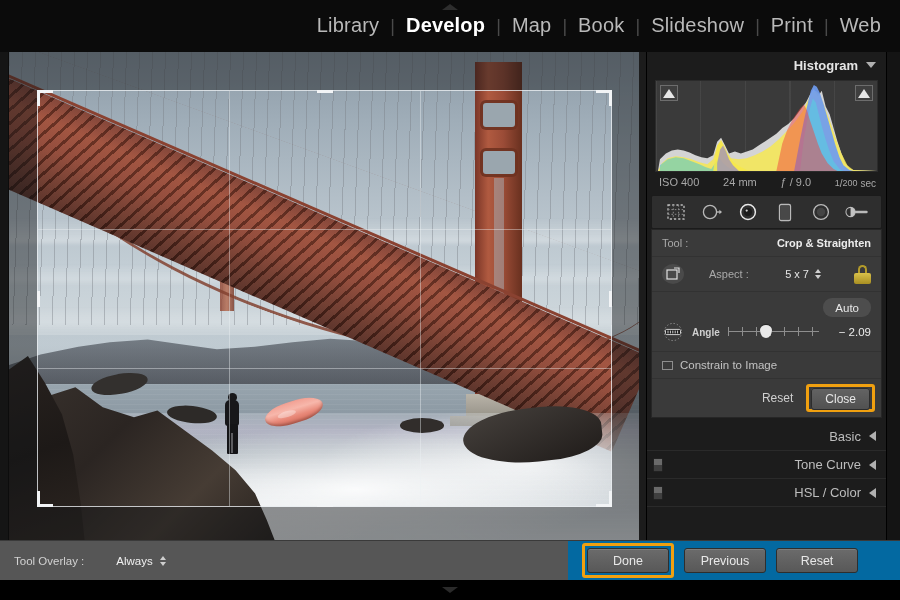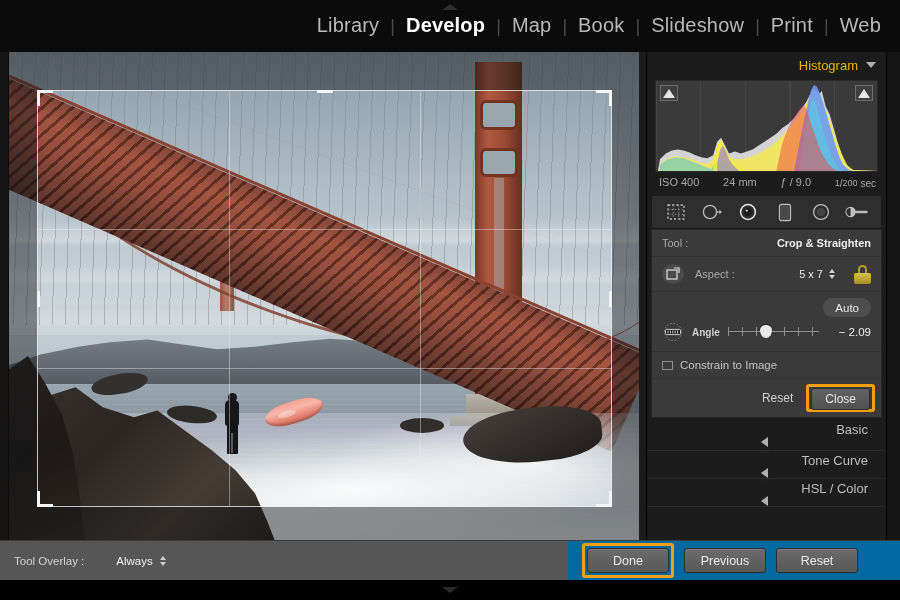--- a/index.html
+++ b/index.html
@@ -253,21 +253,21 @@
     position:absolute; left:646px; top:52px; width:240px; height:488px;
     background:#1c1c1c; border-left:1px solid #000;
     overflow:hidden;
   }
   .right-strip {
     position:absolute; left:886px; top:52px; width:14px; height:488px;
     background:#141414; border-left:1px solid #000;
   }
   .panel-header {
     height:26px; display:flex; align-items:center; justify-content:flex-end;
-    gap:8px; padding-right:10px; font-size:13px; color:#eab308; cursor:pointer;
+    gap:8px; padding-right:10px; font-size:13px; color:#e5e5e5; cursor:pointer;font-weight:bold;
   }
   .caret-dn { width:0;height:0;border-left:5px solid transparent;border-right:5px solid transparent;
     border-top:6px solid #b0b0b0; }
   .caret-lt { width:0;height:0;border-top:5px solid transparent;border-bottom:5px solid transparent;
     border-right:7px solid #b0b0b0; }
 
   .histo-box {
     margin:2px 8px 0 8px; height:92px; background:#3a3a3a;
     border:1px solid #2b2b2b; position:relative; overflow:hidden;
   }
@@ -308,21 +308,21 @@
   }
   .ticon { width:24px; height:24px; display:flex; align-items:center; justify-content:center;
     cursor:pointer; opacity:.85; }
   .ticon.sel { opacity:1; }
 
   .toolbody { margin:0 4px; background:#3a3a3a; border:1px solid #262626; }
   .trow { display:flex; align-items:center; padding:7px 10px; font-size:11px; }
   .trow + .trow { border-top:1px solid #323232; }
   .trow .k { color:#a9a9a9; }
   .trow .v { margin-left:auto; color:#ececec; font-weight:bold; }
-  .aspect-row { gap:11px; }
+  .aspect-row { gap:25px; }
   .aspect-val { margin-left:auto; display:flex; align-items:center; gap:4px; color:#e6e6e6;text-align:center; }
   .lock { width:17px; height:19px; position:relative; margin-left:8px; }
   .lock .shackle { position:absolute; left:4px; top:0; width:9px; height:8px;
     border:2.5px solid #b39b2a; border-bottom:none; border-radius:5px 5px 0 0; }
   .lock .bodyl { position:absolute; left:0; bottom:0; width:17px; height:11px;
     background:linear-gradient(to bottom,#d8c04a,#a88f22); border-radius:2px; }
   .auto-row { position:relative; height:22px; }
   .auto-btn {
     position:absolute; right:10px; top:0; height:19px; padding:0 12px;
     background:#4d4d4d; border-radius:9px; color:#e8e8e8; font-size:11.5px;
@@ -346,21 +346,21 @@
     border-top:1px solid #323232; font-size:11.5px; color:#c2c2c2; cursor:pointer; }
   .tool-footer { display:flex; align-items:center; justify-content:flex-end;
     gap:4px; padding:5px 6px 5px 10px; border-top:1px solid #323232; }
   .linkbtn { font-size:12px; color:#d0d0d0; padding:3px 9px; cursor:pointer; }
   .closebtn { font-size:12px; color:#e6e6e6; padding:3px 13px; cursor:pointer;
     background:linear-gradient(to bottom,#636363,#515151);
     border:1px solid #2c2c2c; border-radius:3px; }
 
   .section-row {
     display:flex; align-items:center; height:28px; padding:0 10px 0 6px;
-    border-top:1px solid #2a2a2a; cursor:pointer; position:relative;flex-direction:column;
+    border-top:1px solid #2a2a2a; cursor:pointer; position:relative;
   }
   .sw { width:10px; height:14px; background:linear-gradient(to bottom,#6a6a6a 50%,#3f3f3f 50%);
     border:1px solid #222; border-radius:1px; }
   .section-title { margin-left:auto; font-size:13px; color:#bdbdbd; padding-right:8px; }
   .divider-line { position:absolute; left:8px; right:8px; bottom:-1px; height:1px; background:#121212;
     border-bottom:1px solid #2f2f2f; }
 </style>
 </head>
 <body>
 

